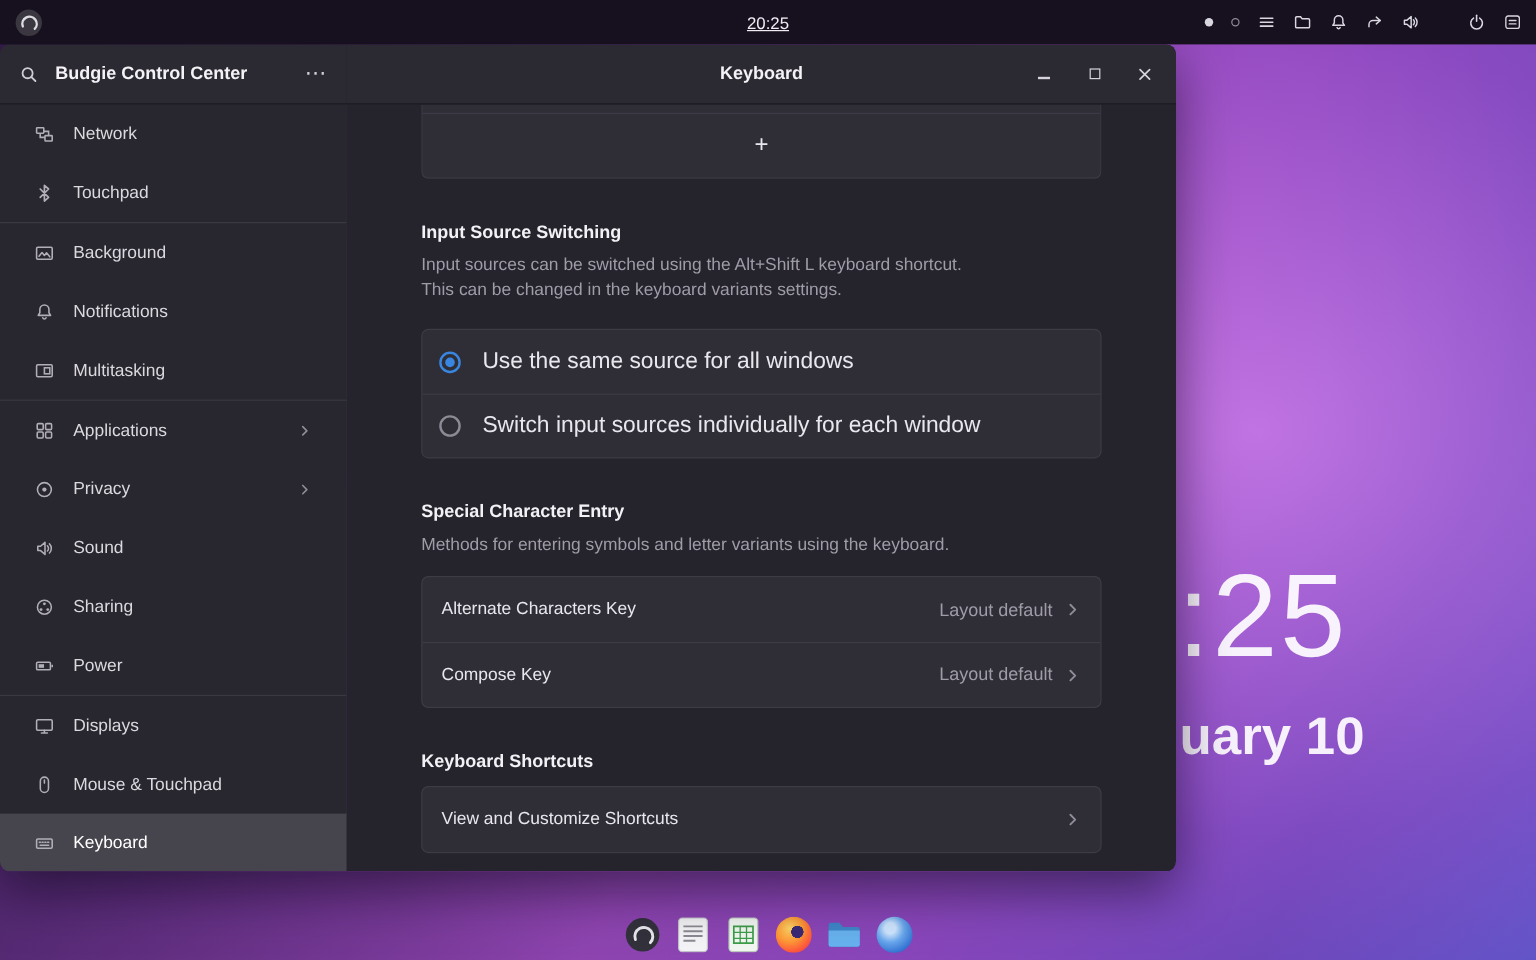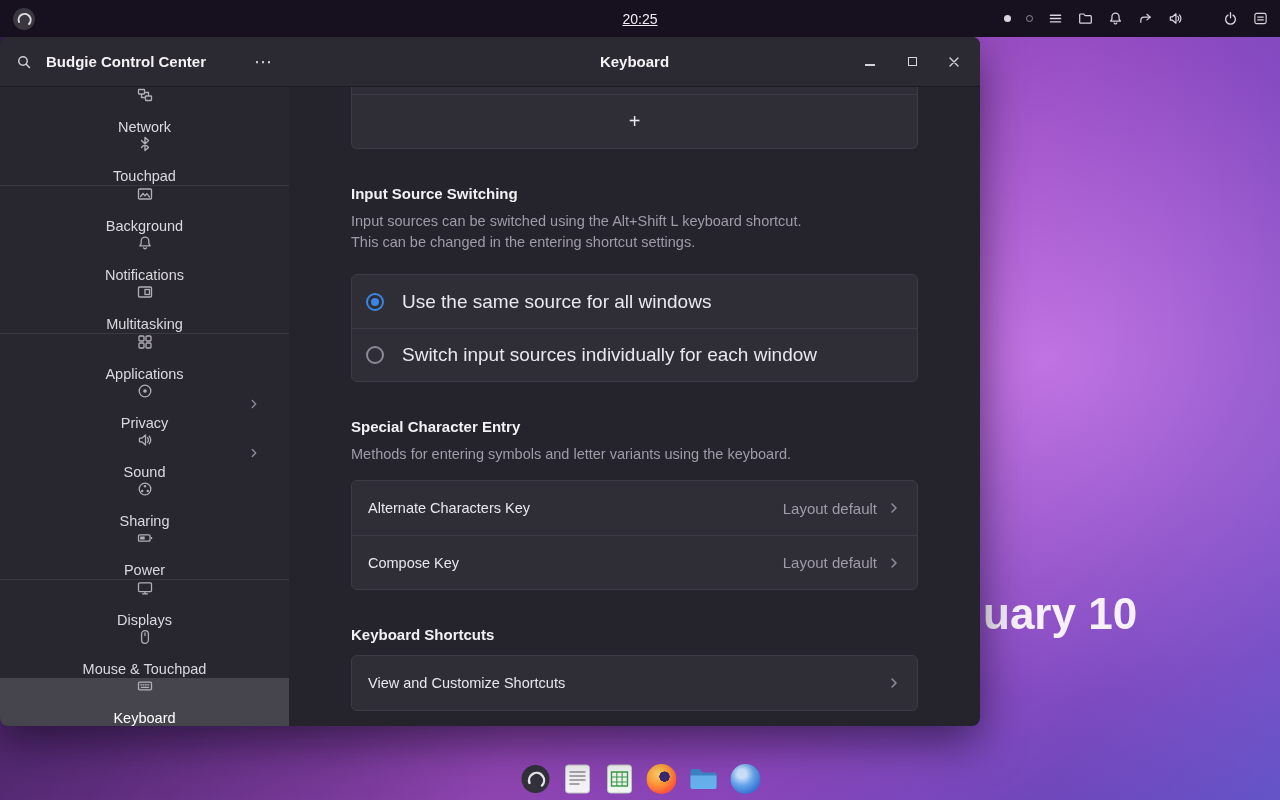--- a/index.html
+++ b/index.html
@@ -31,21 +31,21 @@
   .window { position:absolute; top:37px; left:0; width:980px; height:689px; z-index:3;
     display:flex; border-radius:8px; overflow:hidden; box-shadow:0 16px 44px rgba(8,4,18,.55); }
   
   .sidebar { width:289px; background:#28262e; display:flex; flex-direction:column; }
   .sb-header { height:50px; flex:none; background:#2b2931; border-bottom:1px solid #1d1b22;
     display:flex; align-items:center; padding:0 16px; gap:14px; color:#cfccd6; }
   .sb-title { flex:1; font-size:15px; font-weight:bold; color:#f4f2f6; }
   .sb-dots { font-size:18px; color:#cfccd6; letter-spacing:1px; }
   .sb-nav { flex:1; overflow:hidden; }
   .sb-item { height:49px; display:flex; align-items:center; gap:16px; padding:0 29px;
-    color:#dbd9df; font-size:14.5px; cursor:default;flex-direction:column; }
+    color:#dbd9df; font-size:14.5px; cursor:default; }
   .sb-item .i16 { color:#b1aeb8; flex:none; }
   .sb-item.selected { background:#46444d; color:#ffffff; }
   .sb-item .chev { margin-left:auto; color:#8f8c98; }
   .sep { height:1px; background:#3a3841; }
   
   .content { flex:1; background:#25232b; display:flex; flex-direction:column; }
   .ct-header { height:50px; flex:none; background:#2b2931; border-bottom:1px solid #1d1b22; position:relative;
     display:flex; align-items:center; justify-content:center; }
   .ct-title { font-size:15px; font-weight:bold; color:#f4f2f6; }
   .ct-controls { position:absolute; right:14px; top:0; bottom:0; display:flex; align-items:center; gap:18px; color:#d6d3db; }
@@ -84,20 +84,21 @@
     radial-gradient(circle at 38% 32%, #ffd567 0%, #ff9a36 40%, #ff5a3c 70%, #d9304e 100%); }
   .ic-software { background: radial-gradient(circle at 38% 32%, #cfe6ff 0 16%, #6aa8ee 42%, #2f6fd0 78%, #1f4fa8 100%); }
   .i16 { width:16px; height:16px; }
   .i15 { width:15px; height:15px; }
 </style>
 </head>
 <body>
 
 <div class="desktop">
 
+  <div class="clock-big">:25</div>
   <div class="clock-date">uary 10</div>
 
   <div class="topbar">
     <div class="tb-left">
       <span class="ib">
         <svg width="24" height="24" viewBox="0 0 24 24">
             <circle cx="12" cy="12" r="11" fill="#3a3740"></circle>
             <path d="M7 15a6 6 0 1 1 10 2" fill="none" stroke="#dcdce2" stroke-width="2" stroke-linecap="round"></path>
           </svg>
       </span>
@@ -298,21 +299,21 @@
       <div class="scroll">
 
         <div class="card cut">
           <div class="sliver"></div>
           <div class="plus-row">+</div>
         </div>
 
         <div class="sec-h">Input Source Switching</div>
         <div class="desc">
           <div>Input sources can be switched using the Alt+Shift L keyboard shortcut.</div>
-          <div>This can be changed in the entering shortcut settings.</div>
+          <div>This can be changed in the keyboard variants settings.</div>
         </div>
         <div class="card opt-card">
           <div class="opt-row selected">
             <span class="radio"></span>
             <span class="opt-label">Use the same source for all windows</span>
           </div>
           <div class="opt-row">
             <span class="radio"></span>
             <span class="opt-label">Switch input sources individually for each window</span>
           </div>

